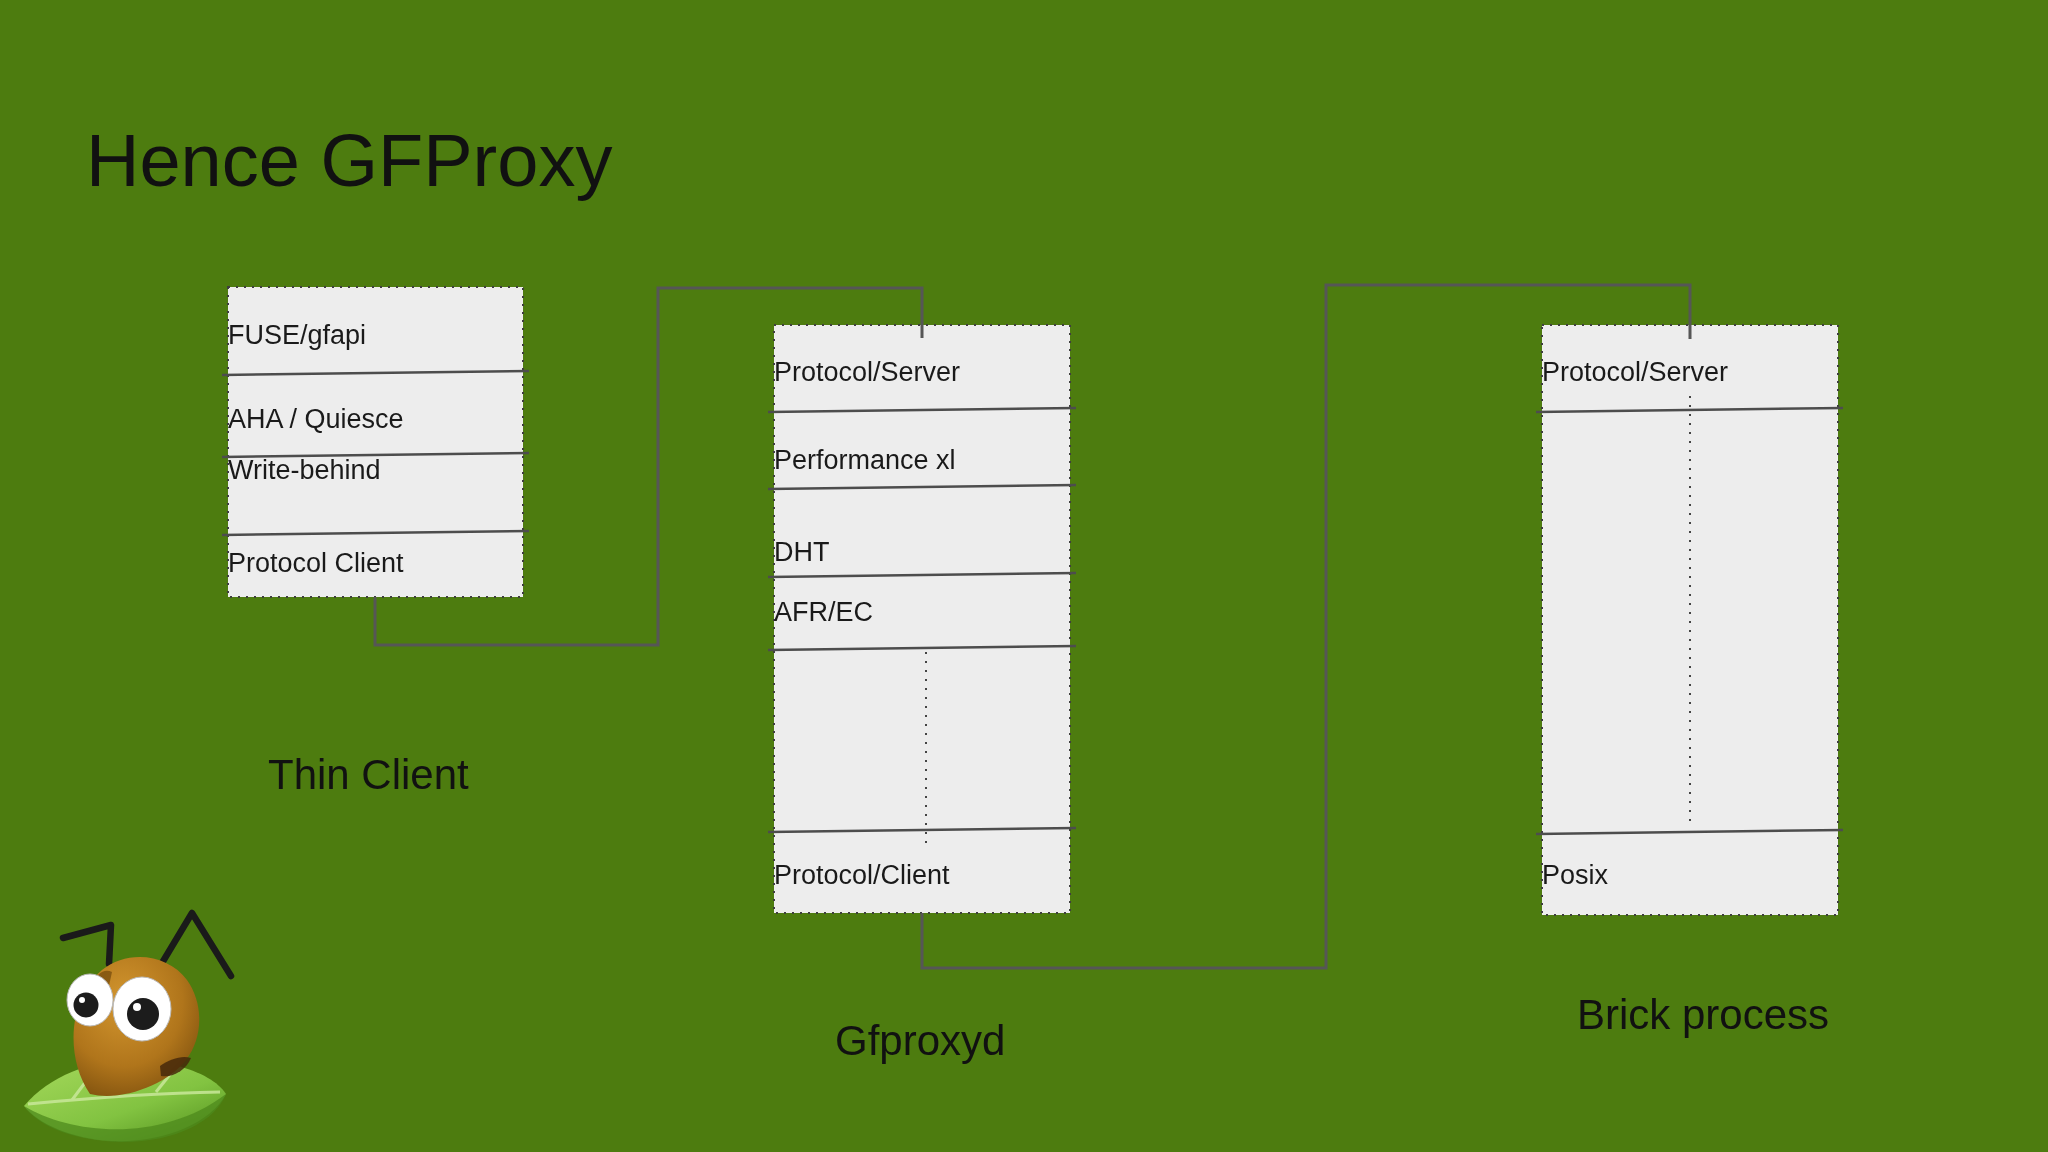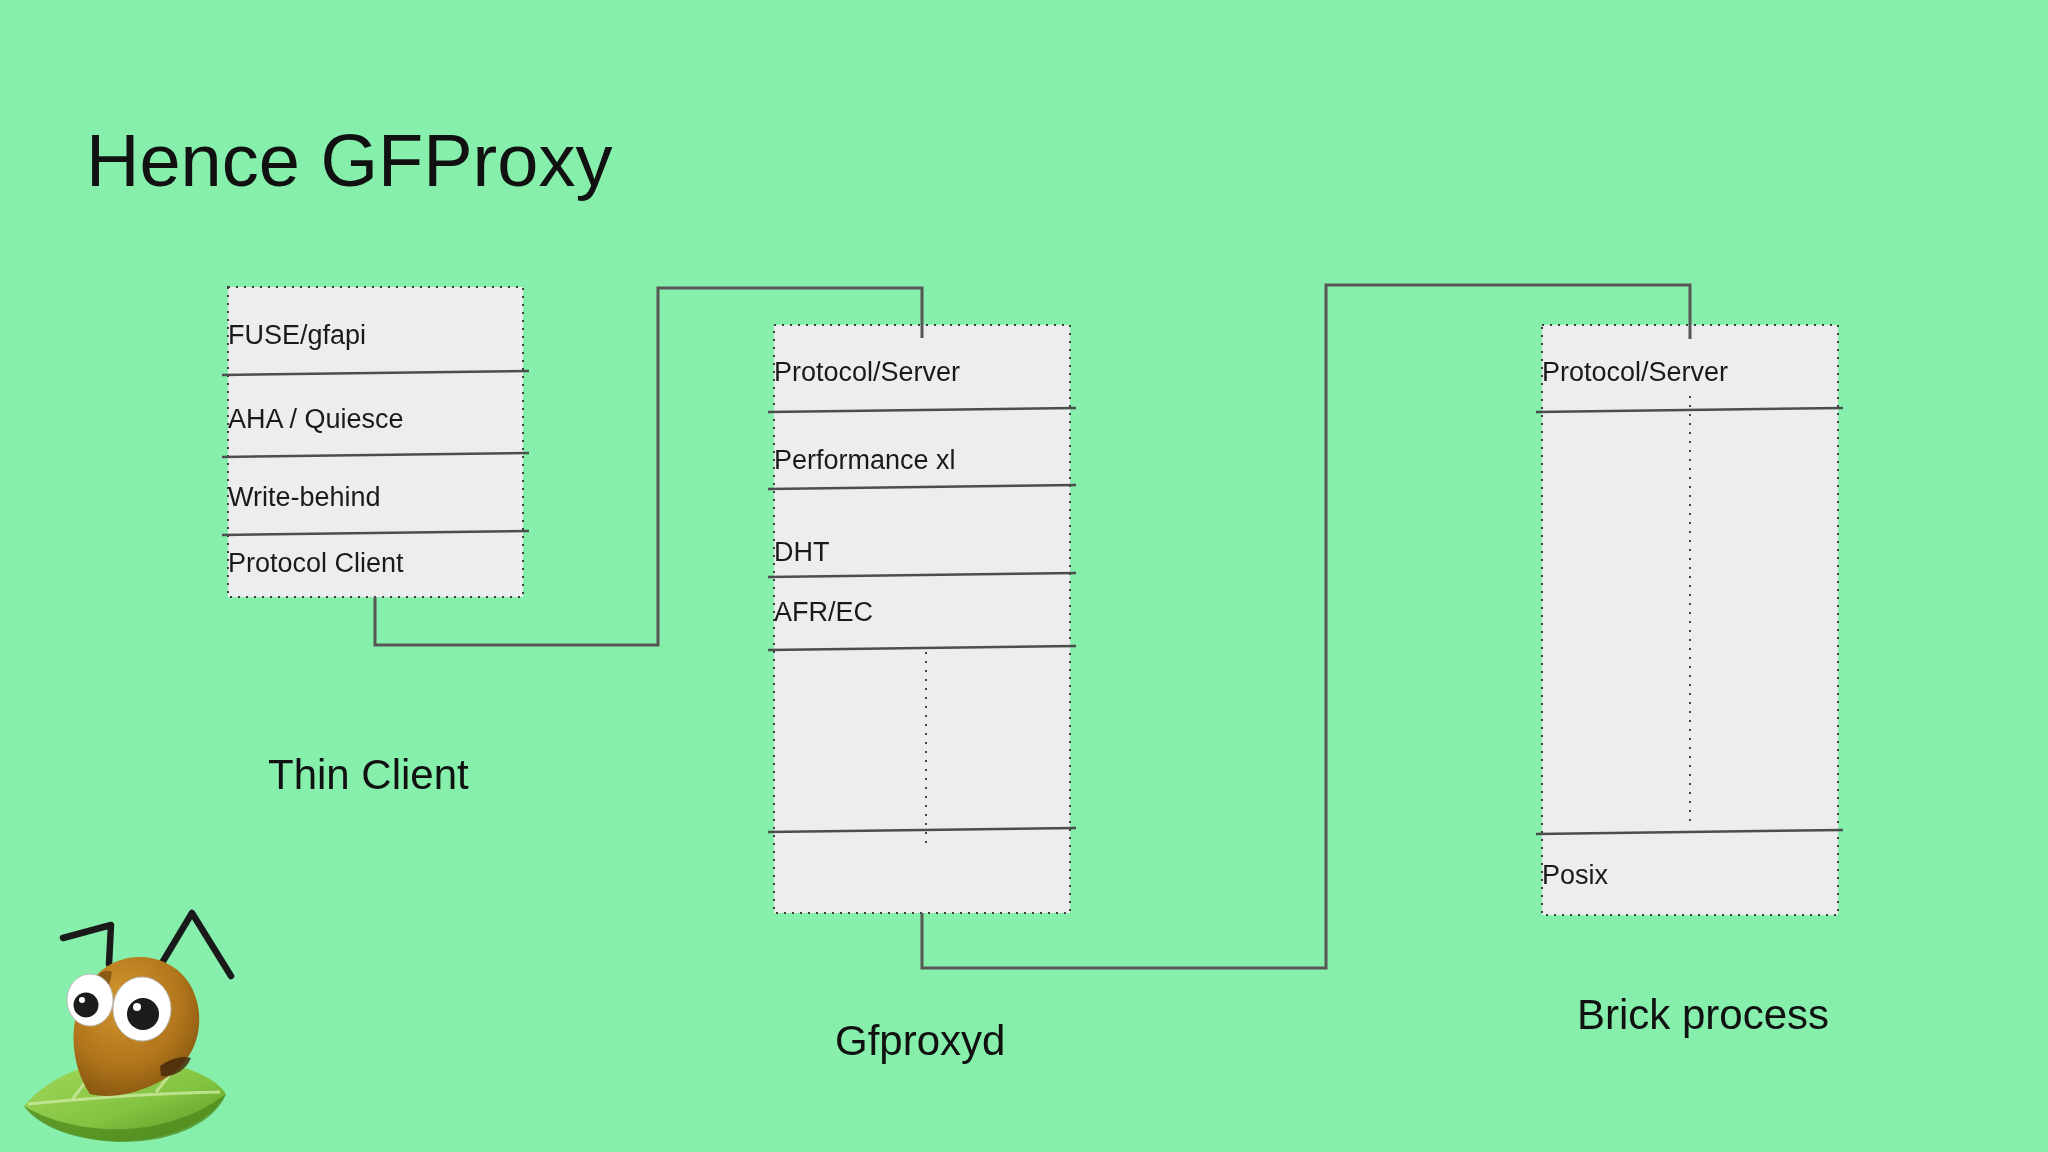--- a/index.html
+++ b/index.html
@@ -1,19 +1,19 @@
 <!DOCTYPE html>
 <html><head>
 <meta charset="utf-8">
 <style>
   html,body{margin:0;padding:0;background:#ffffff;}
   .slide{
     position:relative;
     width:2048px;height:1152px;
-    background:#86efac;
+    background:#4d7c0f;
     overflow:hidden;
     font-family:"Liberation Sans", sans-serif;
   }
   .title{
     position:absolute;
     left:86px;top:118px;
     margin:0;
     font-size:74px;
     font-weight:400;
     color:#111111;
@@ -76,27 +76,28 @@
     </g>
 
     <g fill="none" stroke="#565656" stroke-width="3">
       <path d="M375 597 V645 H658 V288 H922 V338"></path>
       <path d="M922 913 V968 H1326 V285 H1690 V339"></path>
     </g>
   </svg>
 
   <div class="layer" style="left:228px;width:295px;top:319px">FUSE/gfapi</div>
   <div class="layer" style="left:228px;width:295px;top:403px">AHA / Quiesce</div>
-  <div class="layer" style="left:228px;width:295px;top:481px">Write-behind</div>
+  <div class="layer" style="left:228px;width:295px;top:454px">Write-behind</div>
   <div class="layer" style="left:228px;width:295px;top:547px">Protocol Client</div>
 
   <div class="layer" style="left:774px;width:296px;top:356px">Protocol/Server</div>
   <div class="layer" style="left:774px;width:296px;top:444px">Performance xl</div>
   <div class="layer" style="left:774px;width:312px;top:536px">DHT</div>
   <div class="layer" style="left:774px;width:296px;top:596px">AFR/EC</div>
+  <div class="layer" style="left:774px;width:296px;top:859px">Protocol/Client</div>
 
   <div class="layer" style="left:1542px;width:296px;top:356px">Protocol/Server</div>
   <div class="layer" style="left:1542px;width:240px;top:859px">Posix</div>
 
   <div class="seclabel" style="left:268px;top:750px">Thin Client</div>
   <div class="seclabel" style="left:835px;top:1016px">Gfproxyd</div>
   <div class="seclabel" style="left:1577px;top:990px">Brick process</div>
 
   <svg class="ant" width="280" height="254" viewBox="0 0 280 254">
     <defs>

